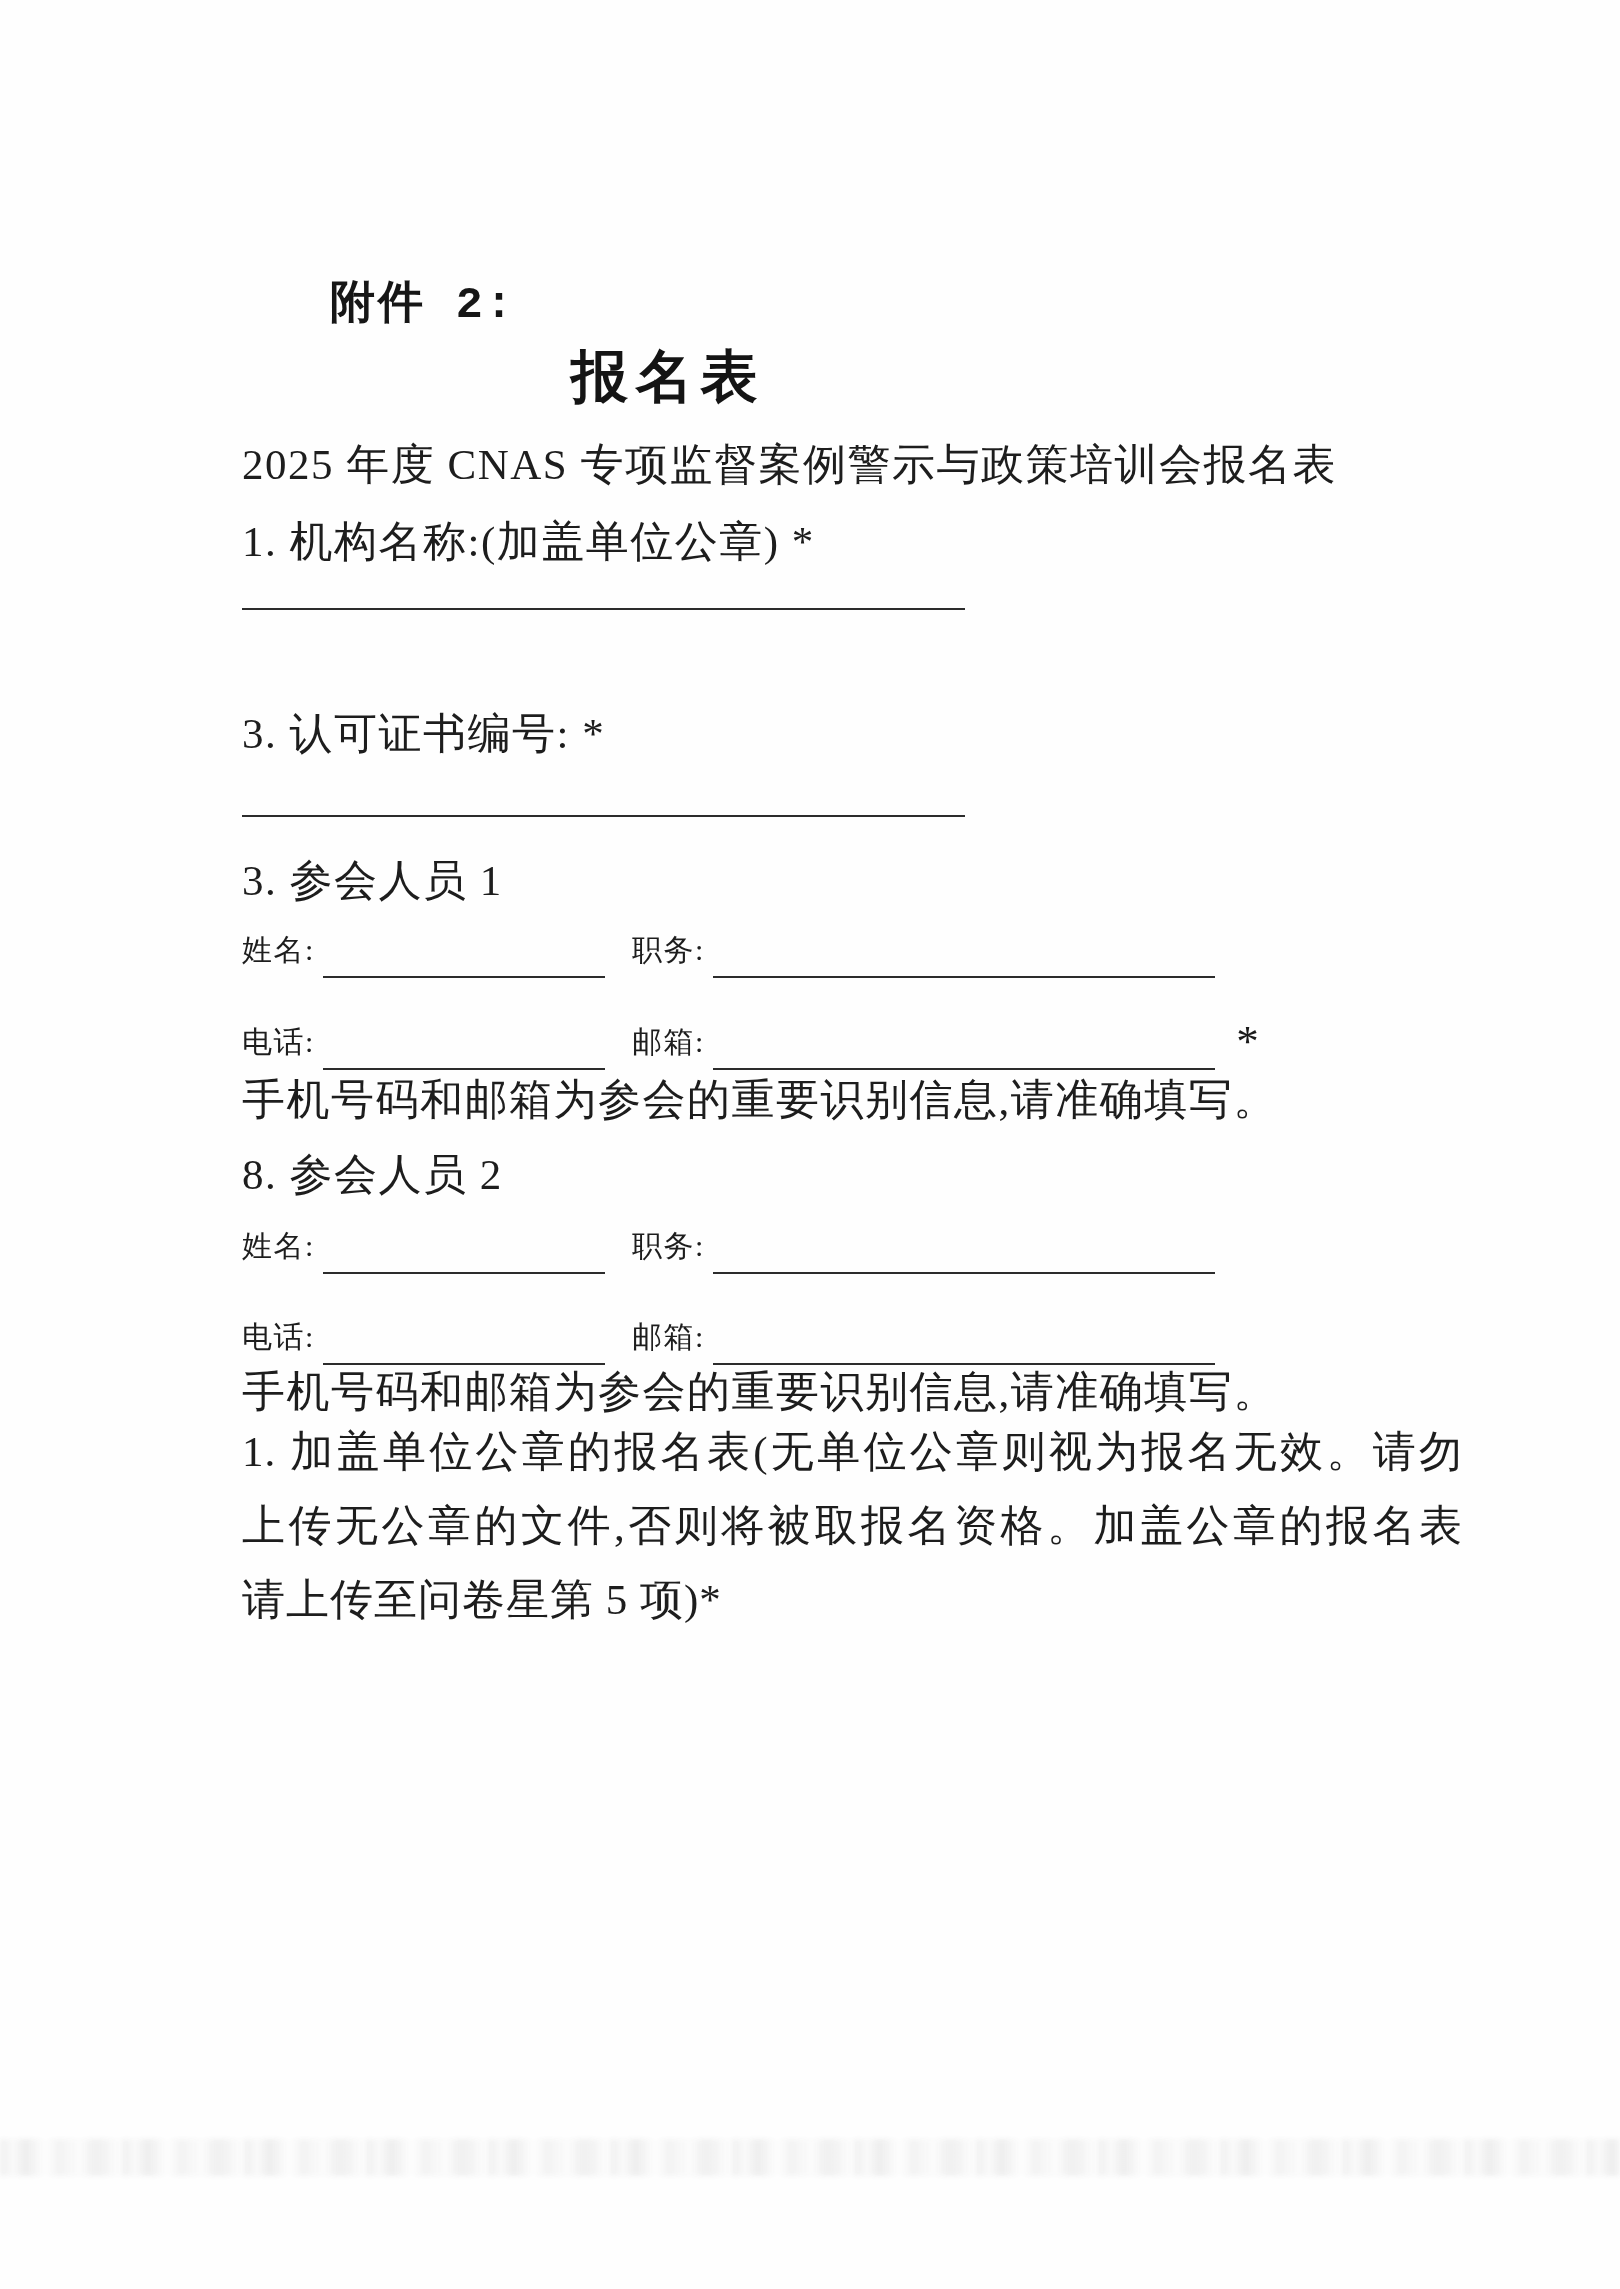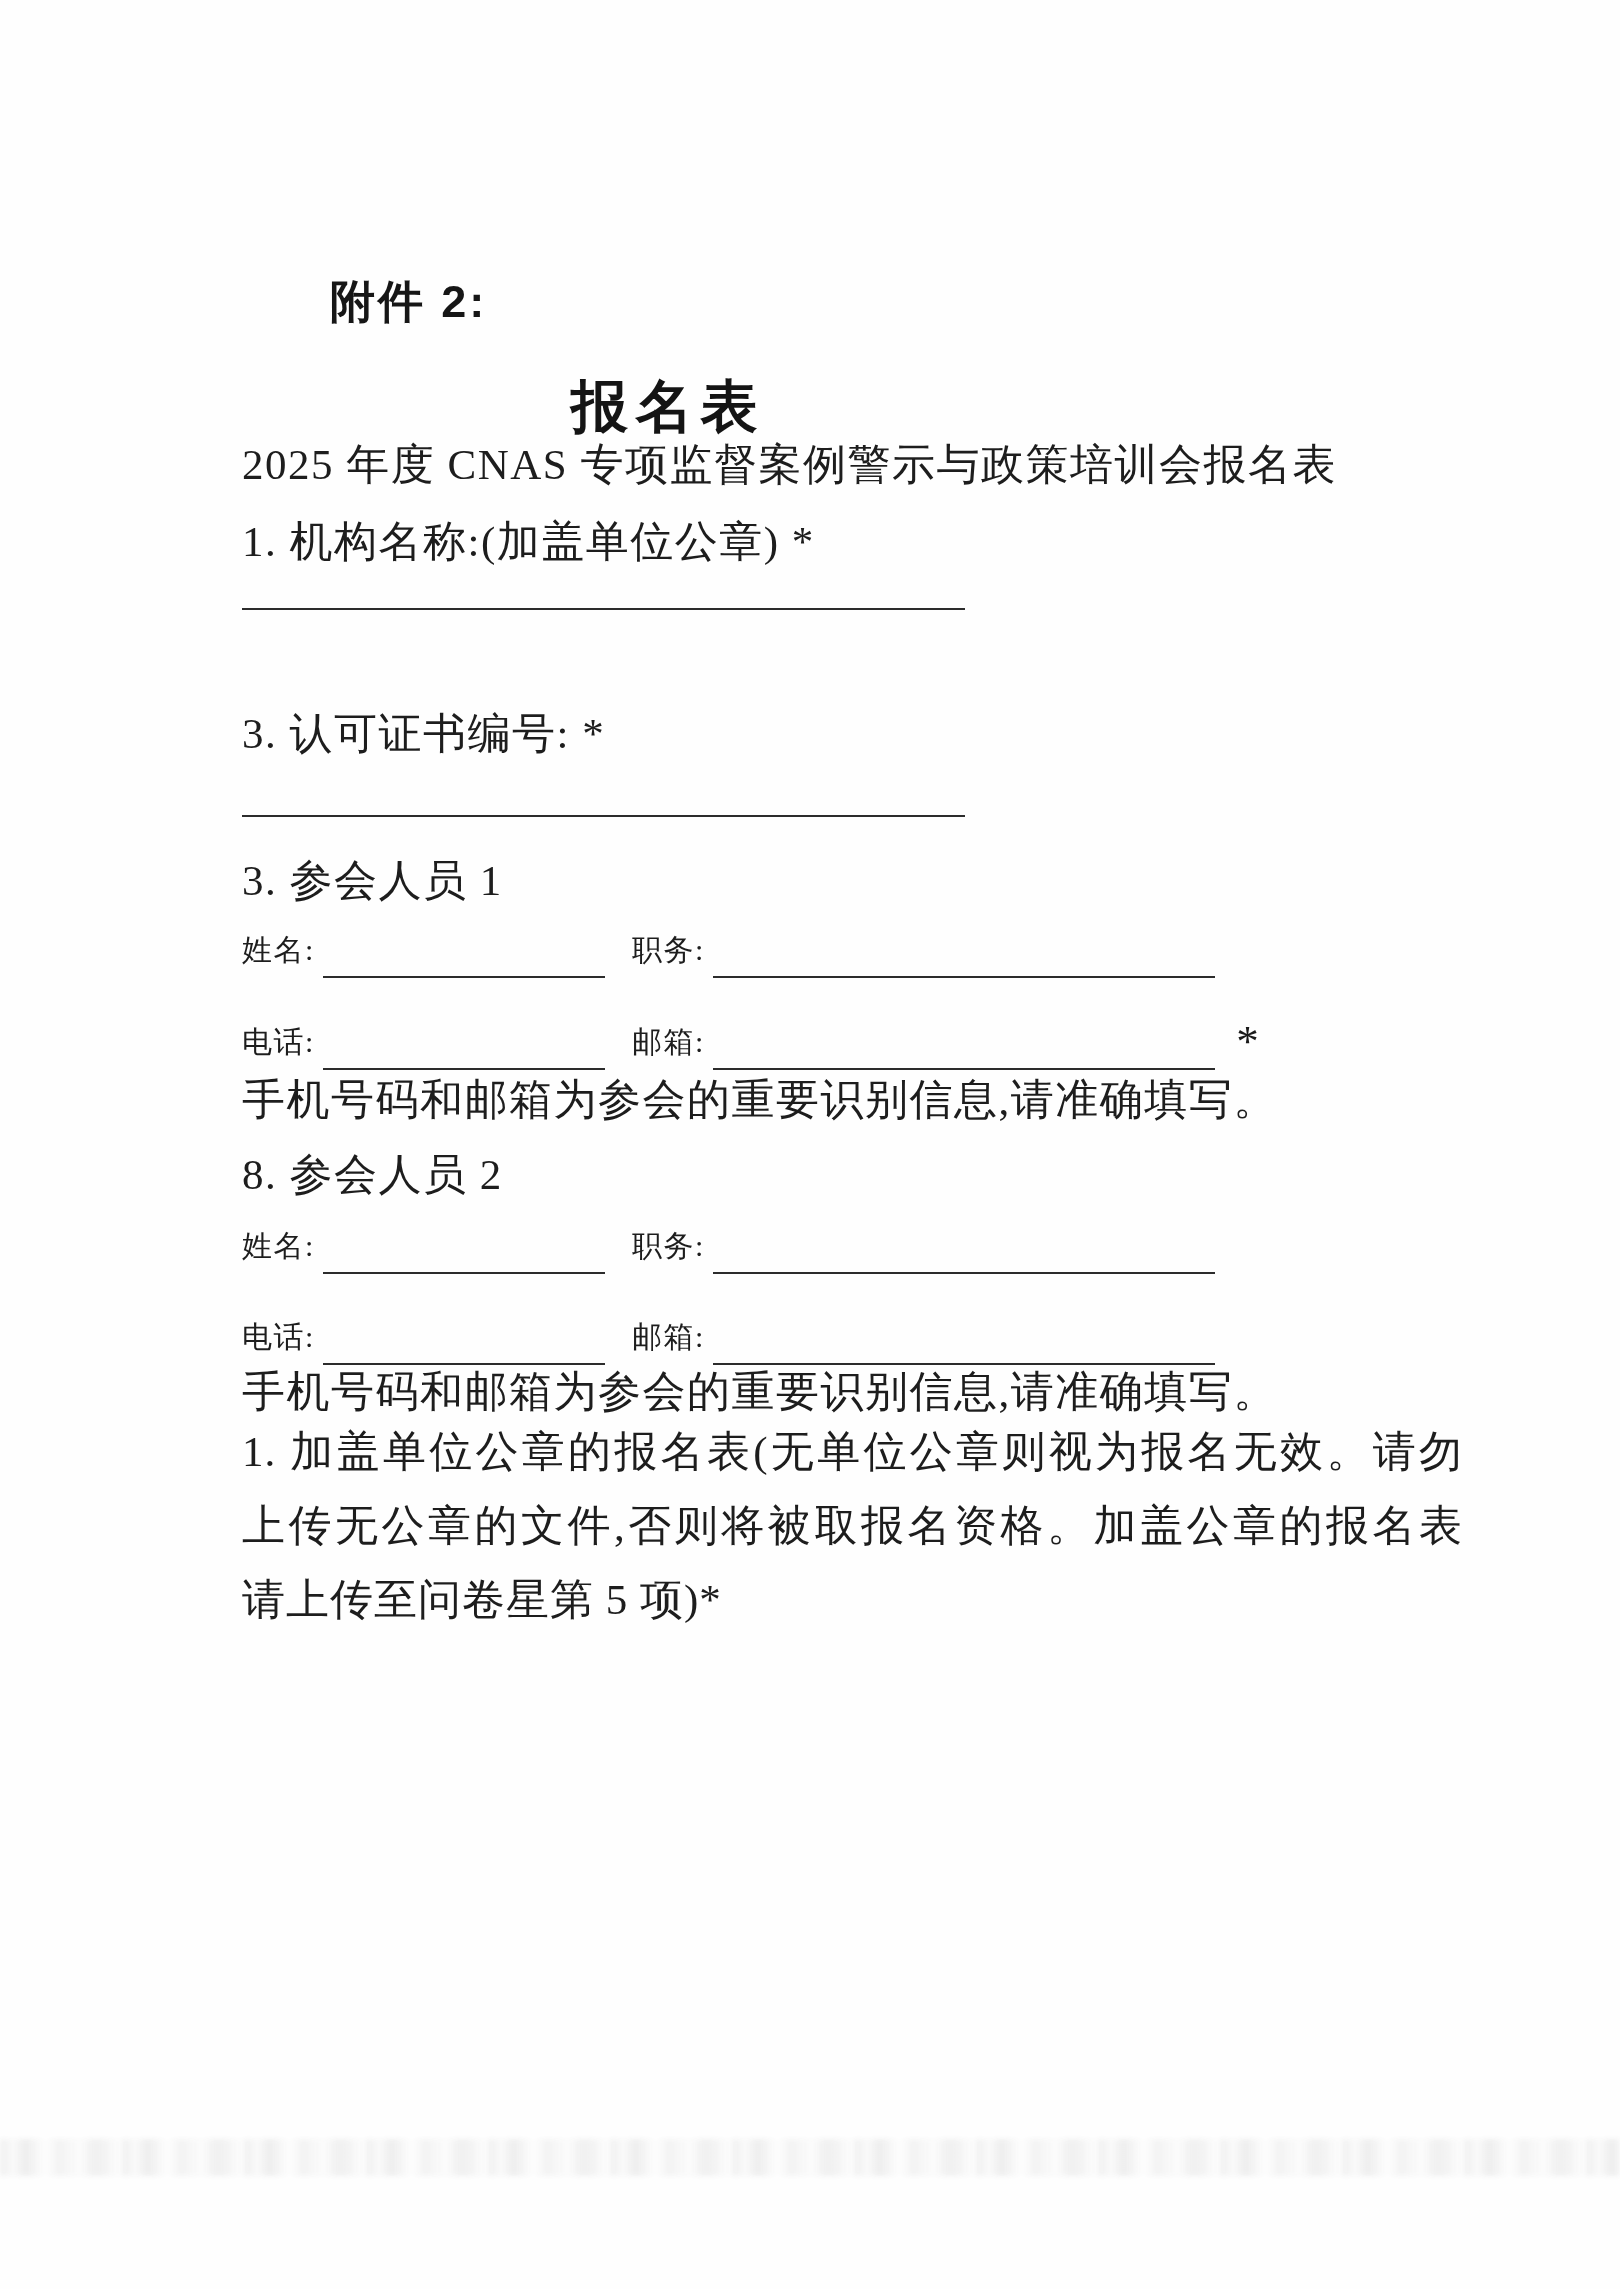--- a/index.html
+++ b/index.html
@@ -7,28 +7,28 @@
   .page {
     position: relative;
     width: 1620px;
     height: 2290px;
     background: #fefefe;
     overflow: hidden;
     font-family: "Liberation Serif", "DejaVu Serif", serif;
     color: #1d1d1d;
   }
   .abs { position: absolute; }
-  .heading-font { font-family: Liberation Sans, sans-serif; }
+  .heading-font { font-family: Liberation Mono, monospace; }
   .attachment {
     left: 330px; top: 272px;
     font-size: 45px; font-weight: 600; letter-spacing: 2.9px; color: #161616;
   }
   .form-title {
     left: 571px; top: 339px;
-    font-size: 57px; font-weight: 700; letter-spacing: 7.8px; color: #141414; margin-top: 30px;
+    font-size: 57px; font-weight: 700; letter-spacing: 7.8px; color: #141414;
   }
   .bodyline {
     font-size: 43px; line-height: 55px; letter-spacing: 1.5px;
     white-space: nowrap; color: #1d1d1d;
   }
   .subtitle  { left: 242px; top: 437px; }
   .item1     { left: 242px; top: 514px; }
   .item2     { left: 242px; top: 706px; }
   .item3     { left: 242px; top: 853px; }
   .item4     { left: 242px; top: 1147px; }

